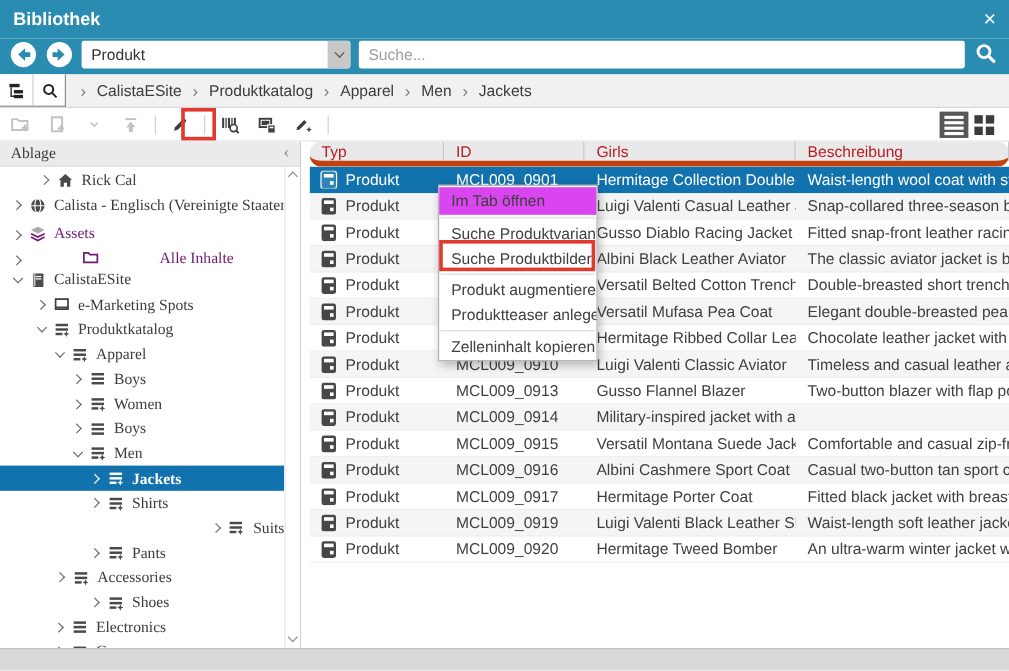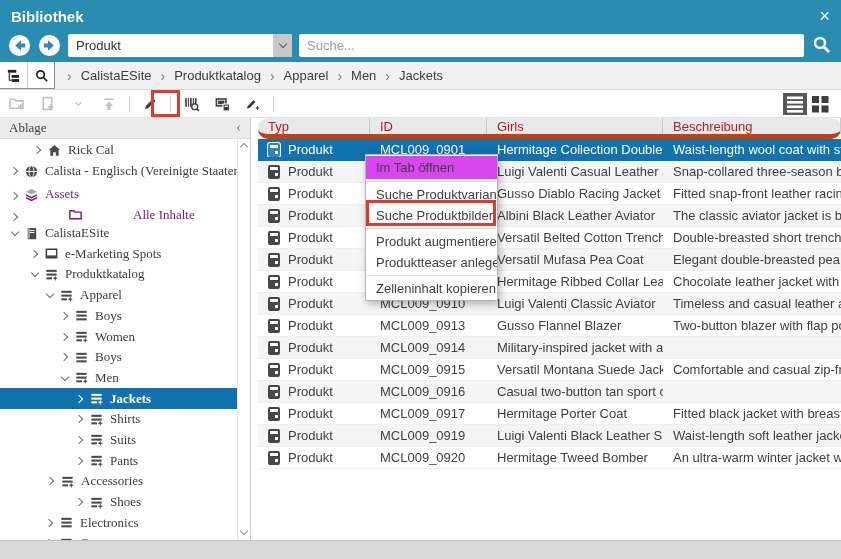--- a/index.html
+++ b/index.html
@@ -397,21 +397,21 @@
               <span class="ticon">
                 <svg viewBox="0 0 16 16" width="15" height="15">
                   <rect x="2.5" y="3" width="11" height="2.2"></rect>
                   <rect x="2.5" y="7" width="11" height="2.2"></rect>
                   <rect x="2.5" y="11" width="6" height="2.2"></rect>
                   <path d="M12 9.2 L12.8 11.2 L14.8 12 L12.8 12.8 L12 14.8 L11.2 12.8 L9.2 12 L11.2 11.2 Z"></path>
                 </svg>
               </span>
               <span>Shirts</span>
             </div>
-            <div class="trow" style="padding-left: 73px;">
+            <div class="trow" style="padding-left: 73px; justify-content: flex-end;">
               <span class="chev"></span>
               <span class="ticon">
                 <svg viewBox="0 0 16 16" width="15" height="15">
                   <rect x="2.5" y="3" width="11" height="2.2"></rect>
                   <rect x="2.5" y="7" width="11" height="2.2"></rect>
                   <rect x="2.5" y="11" width="6" height="2.2"></rect>
                   <path d="M12 9.2 L12.8 11.2 L14.8 12 L12.8 12.8 L12 14.8 L11.2 12.8 L9.2 12 L11.2 11.2 Z"></path>
                 </svg>
               </span>
               <span>Suits</span>
@@ -587,20 +587,21 @@
             <div class="td">MCL009_0915</div>
             <div class="td">Versatil Montana Suede Jacket</div>
             <div class="td">Comfortable and casual zip-fro…</div>
           </div>
           <div class="tr alt">
             <div class="td typ">
               <span class="picon"></span>
               <span>Produkt</span>
             </div>
             <div class="td">MCL009_0916</div>
+            <div class="td">Albini Cashmere Sport Coat</div>
             <div class="td">Casual two-button tan sport coat</div>
           </div>
           <div class="tr">
             <div class="td typ">
               <span class="picon"></span>
               <span>Produkt</span>
             </div>
             <div class="td">MCL009_0917</div>
             <div class="td">Hermitage Porter Coat</div>
             <div class="td">Fitted black jacket with breast …</div>

